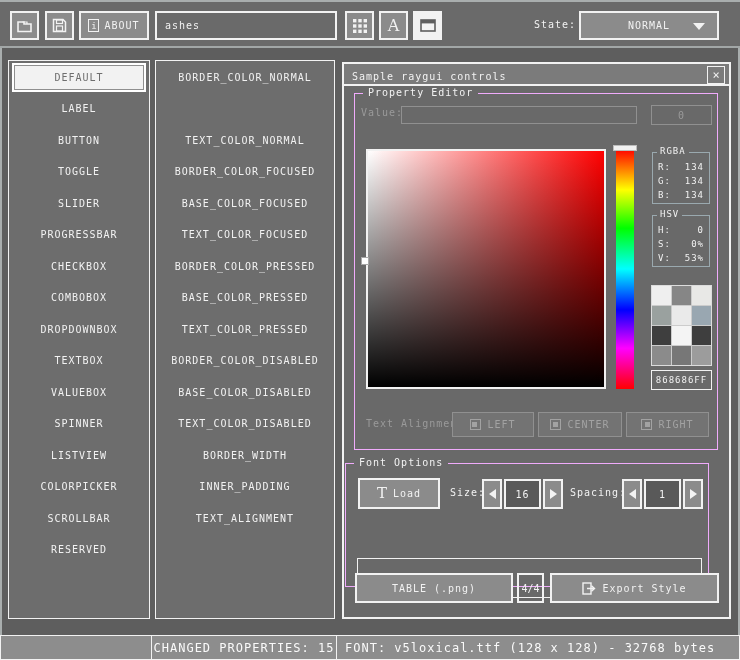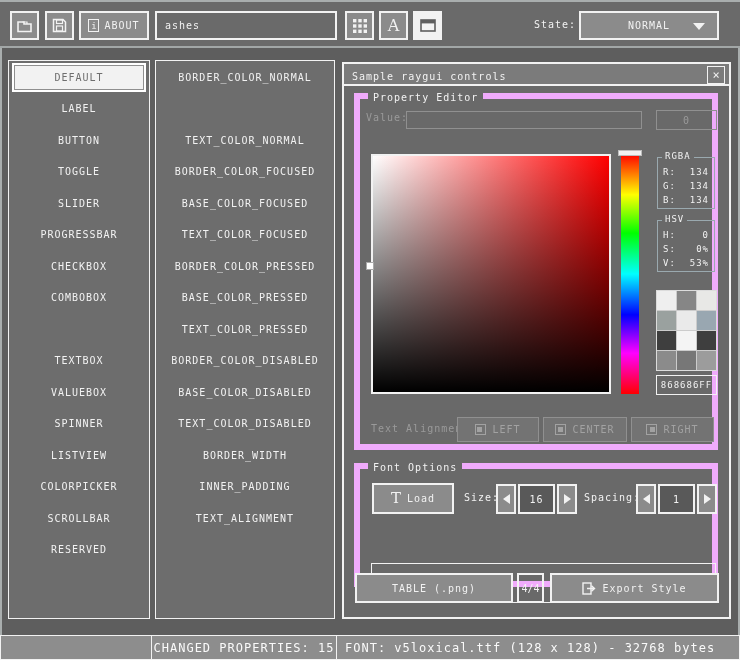--- a/index.html
+++ b/index.html
@@ -35,21 +35,21 @@
 
   
   .window { position:absolute; left:342px; top:62px; width:389px; height:557px;
             background:#696969; border:2px solid #f2f2f2; }
   .titlebar { position:relative; height:22px; background:#7b7b7b; border-bottom:2px solid #f2f2f2;
               line-height:21px; padding-left:8px; }
   .close-btn { position:absolute; right:4px; top:2px; width:18px; height:18px; border:1px solid #f2f2f2;
                color:#f2f2f2; font-size:12px; line-height:16px; text-align:center; cursor:pointer; }
   .win-body { position:relative; width:100%; height:529px; }
 
-  .groupbox { position:absolute; border:6px solid #f0abfc; }
+  .groupbox { position:absolute; border:1px solid #f0abfc; }
   .gb-legend { position:absolute; top:-7px; left:8px; background:#696969; padding:0 5px;
                font-size:10px; letter-spacing:1px; color:#f2f2f2; }
   .gb-legend.mini { font-size:9px; left:4px; padding:0 3px; }
 
   .disabled-txt { color:#9a9a9a; }
   .slider-dis { position:absolute; border:1px solid #909090; background:#696969; }
   .valbox-dis { position:absolute; border:1px solid #909090; color:#9a9a9a; font-size:10px;
                 letter-spacing:1px; display:flex; align-items:center; justify-content:center; }
 
   .cp-gradient { position:absolute; left:11px; top:55px; width:240px; height:240px;
@@ -163,20 +163,21 @@
 
   <div class="listview" id="controls-list">
     <div class="lv-item selected txt" style="top:2px;">DEFAULT</div>
     <div class="lv-item txt" style="top:33px;">LABEL</div>
     <div class="lv-item txt" style="top:65px;">BUTTON</div>
     <div class="lv-item txt" style="top:96px;">TOGGLE</div>
     <div class="lv-item txt" style="top:128px;">SLIDER</div>
     <div class="lv-item txt" style="top:159px;">PROGRESSBAR</div>
     <div class="lv-item txt" style="top:191px;">CHECKBOX</div>
     <div class="lv-item txt" style="top:222px;">COMBOBOX</div>
+    <div class="lv-item txt" style="top:254px;">DROPDOWNBOX</div>
     <div class="lv-item txt" style="top:285px;">TEXTBOX</div>
     <div class="lv-item txt" style="top:317px;">VALUEBOX</div>
     <div class="lv-item txt" style="top:348px;">SPINNER</div>
     <div class="lv-item txt" style="top:380px;">LISTVIEW</div>
     <div class="lv-item txt" style="top:411px;">COLORPICKER</div>
     <div class="lv-item txt" style="top:443px;">SCROLLBAR</div>
     <div class="lv-item txt" style="top:474px;">RESERVED</div>
   </div>
 
   <div class="listview" id="props-list">
@@ -288,21 +289,21 @@
           <span>CENTER</span>
         </div>
         <div class="align-btn" style="left:271px;width:83px;">
           <span class="align-ic r">
               <i></i>
             </span>
           <span>RIGHT</span>
         </div>
       </div>
 
-      <div class="groupbox" style="left:10px;top:377px;width:364px;height:124px;">
+      <div class="groupbox" style="left:1px;top:377px;width:364px;height:124px;">
         <span class="gb-legend">Font Options</span>
 
         <div class="wbtn" style="left:12px;top:14px;width:82px;height:31px;">
           <span class="serif" style="font-size:15px;line-height:15px;letter-spacing:0;">T</span>
           <span>Load</span>
         </div>
 
         <span class="txt" style="position:absolute;left:104px;top:23px;">Size:</span>
         <div class="spin" style="left:136px;top:15px;">
           <span class="tri-l"></span>

